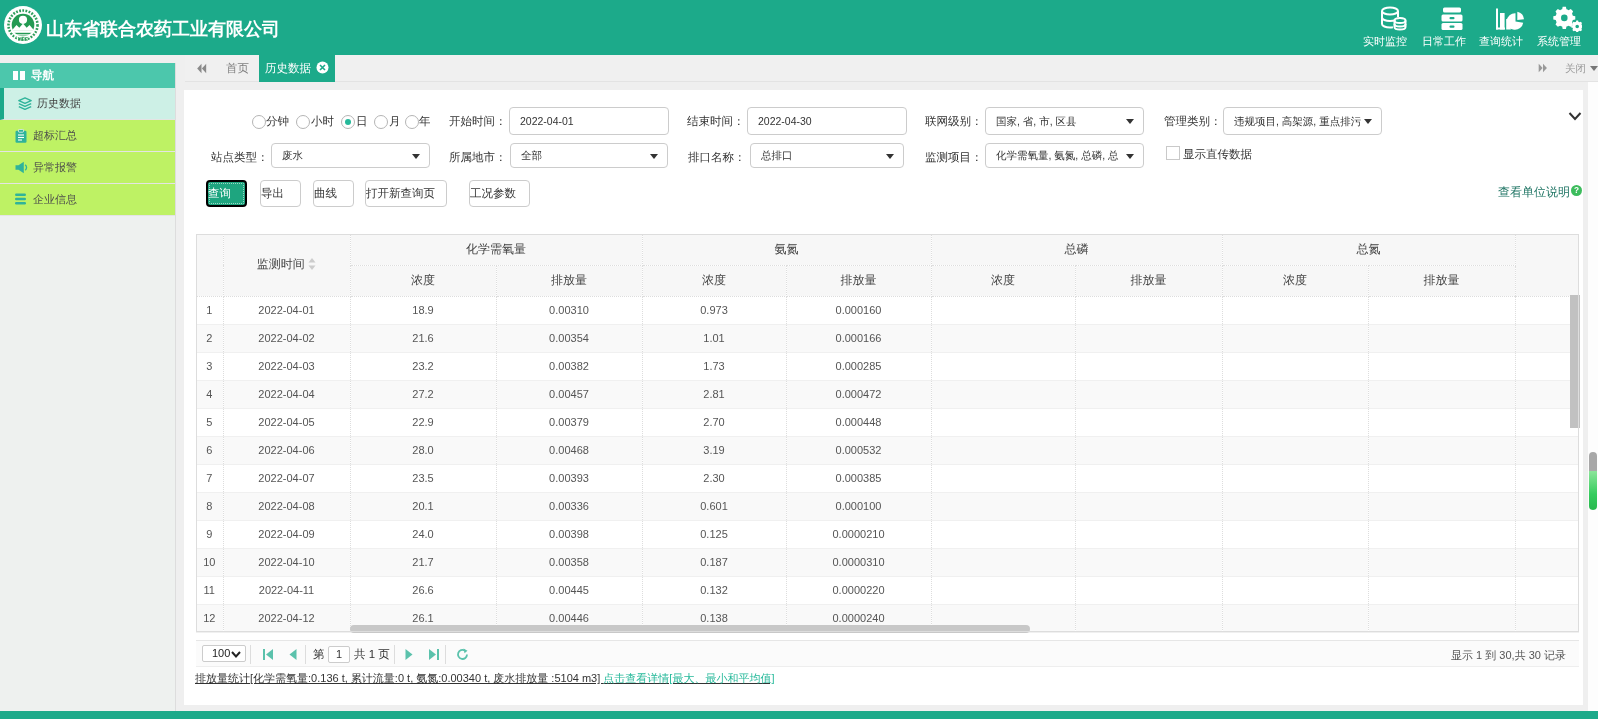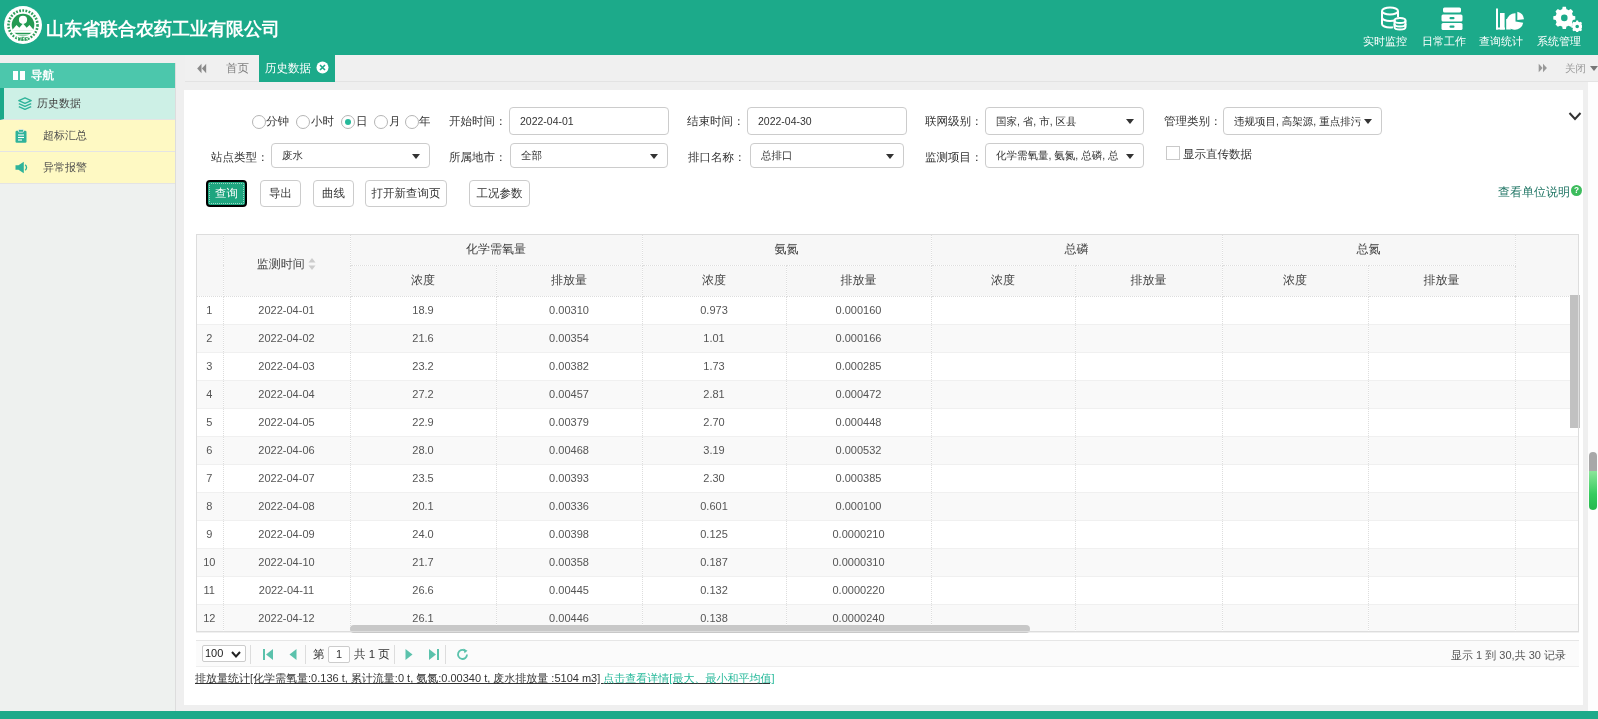--- a/index.html
+++ b/index.html
@@ -12,21 +12,21 @@
 #logo { position:absolute; left:4px; top:6px; width:38px; height:38px; }
 #title { position:absolute; left:46px; top:17px; color:#fff; font-size:18px; font-weight:bold; }
 .hmenu { position:absolute; top:6px; width:60px; color:#fff; }
 .hmenu svg { display:block; margin:0 auto; }
 .hmenu .lbl { font-size:11px; margin-top:2px; white-space:nowrap; }
 
 
 #sidebar { position:absolute; left:0; top:55px; width:176px; height:656px; background:#eef1ef; border-right:1px solid #ddd;margin-top:8px; }
 #navtitle { height:25px; background:#4cc7ac; color:#fff; font-weight:bold; font-size:11.5px; line-height:25px; padding-left:13px; }
 #navtitle .sq { display:inline-block; width:5px; height:9px; background:#fff; margin-right:2px; vertical-align:-1px;}
-.sitem { height:32px; line-height:31px; background:#fef9c3; border-bottom:1px solid #e4e4e4; color:#4c4c4c; font-size:11px; position:relative; padding-left:43px; }
+.sitem { height:32px; line-height:31px; background:#bef264; border-bottom:1px solid #e4e4e4; color:#4c4c4c; font-size:11px; position:relative; padding-left:33px; }
 .sitem svg { position:absolute; left:15px; top:9px; }
 .sitem.sel { background:#cdf0e6; border-left:4px solid #1aa98a; padding-left:33px; color:#444; }
 .sitem.sel svg { left:14px; }
 
 
 #tabbar { position:absolute; left:177px; top:55px; width:1421px; height:27px; background:#f0f0f0; border-bottom:1px solid #e3e3e3;margin-left:8px; }
 #tab-arrow-l { position:absolute; left:11px; top:8px; }
 #tab-home { position:absolute; left:41px; top:6px; color:#808080; }
 #tab-active { position:absolute; left:74px; top:0; width:76px; height:27px; background:#1caa8a; color:#fff; line-height:27px; text-align:center; }
 #tab-arrow-r { position:absolute; right:58px; top:8px; }
@@ -38,21 +38,21 @@
 
 
 .flabel { position:absolute; color:#333; font-size:11.5px; }
 .finput { position:absolute; height:28px; border:1px solid #ccc; border-radius:4px; background:#fff; font-size:10.5px; color:#333; line-height:26px; padding-left:10px; white-space:nowrap; overflow:hidden; }
 .fsel25 { height:25px; line-height:23px; }
 .fselect { padding-right:6px; }
 .fselect .caret { position:absolute; right:9px; top:11px; width:0; height:0; border-left:4.5px solid transparent; border-right:4.5px solid transparent; border-top:5px solid #333; }
 .fsel25 .caret { top:10px; }
 .radio { position:absolute; width:14px; height:14px; border:1px solid #b5b5b5; border-radius:50%; background:#fff; }
 .radio.on::after { content:""; position:absolute; left:3px; top:3px; width:6px; height:6px; border-radius:50%; background:#26b99a; }
-.btn { position:absolute; top:90px; height:27px; border:1px solid #ccc; border-radius:4px; background:#fff; color:#333; font-size:11.5px; text-align:center; line-height:25px; }
+.btn { position:absolute; top:90px; height:27px; border:1px solid #ccc; border-radius:4px; background:#fff; color:#333; font-size:11.5px; text-align:left; line-height:25px; }
 .btn.primary { background:#1ea57f; border:2px solid #000; color:#fff; line-height:23px; outline:1px dotted rgba(255,255,255,.55); outline-offset:-4px; }
 .checkbox { position:absolute; width:14px; height:14px; border:1px solid #c9c9c9; background:#fff; }
 
 
 #dtable { position:absolute; left:12px; top:9px; width:1383px; border-collapse:collapse; table-layout:fixed; }
 #dtable th, #dtable td { border-right:1px dotted #ddd; font-weight:normal; overflow:hidden; white-space:nowrap; }
 #dtable th { background:#f7f7f7; color:#444; text-align:center; border-bottom:1px dotted #ddd; font-size:12px; }
 #dtable td { border-bottom:1px solid #f0f0f0; color:#555; text-align:center; font-size:11px; height:28px; padding:0; }
 #dtable .rnum { text-align:center; color:#555; }
 #dtable tr.even td { background:#f9f9f9; }
@@ -162,20 +162,29 @@
           <path d="M3 8.5 h6"></path>
           <path d="M3 11 h4"></path>
       </g>
     </svg>超标汇总
   </div>
   <div class="sitem">
     <svg width="13" height="13" viewBox="0 0 13 13">
       <path d="M0.5 4.2 h3 L8.8 0.8 V12.2 L3.5 8.8 H0.5 Z" fill="#2fb39a"></path>
       <path d="M10.2 3.8 a3.4 3.4 0 0 1 0 5.4" fill="none" stroke="#2fb39a" stroke-width="1.4"></path>
     </svg>异常报警
+  </div>
+  <div class="sitem">
+    <svg width="11" height="12" viewBox="0 0 11 12">
+      <g stroke="#2fb39a" stroke-width="2.4" stroke-linecap="round">
+        <path d="M1.2 1.8 h8.6"></path>
+          <path d="M1.2 6 h8.6"></path>
+          <path d="M1.2 10.2 h8.6"></path>
+      </g>
+    </svg>企业信息
   </div>
 </div>
 
 <div id="tabbar">
   <svg id="tab-arrow-l" width="11" height="11" viewBox="0 0 14 14">
       <g fill="#8a8a8a">
         <path d="M7 1 L1.5 7 L7 13 Z"></path>
         <path d="M13 1 L7.5 7 L13 13 Z"></path>
       </g>
     </svg>
@@ -436,21 +445,21 @@
           <td></td>
           <td></td>
           <td></td>
           <td></td>
           <td style="border-right:none;"></td>
         </tr>
     </tbody>
   </table>
 
   <div id="pagebar">
-    <div style="position:absolute;left:6px;top:4px;width:44px;height:17px;border:1px solid #ccc;border-radius:2px;background:#fff;font-size:11px;color:#222;line-height:15px;padding-left:2px;">100<svg style="position:absolute;right:4px;top:5px;" width="10" height="7" viewBox="0 0 10 7">
+    <div style="position:absolute;left:6px;top:4px;width:44px;height:17px;border:1px solid #ccc;border-radius:2px;background:#fff;font-size:11px;color:#222;line-height:15px;padding-left:9px;">100<svg style="position:absolute;right:4px;top:5px;" width="10" height="7" viewBox="0 0 10 7">
           <path d="M1 1 L5 5.4 L9 1" fill="none" stroke="#222" stroke-width="2"></path>
         </svg></div>
     <div class="pgsep" style="left:54px;"></div>
     <svg style="position:absolute;left:67px;top:8px;" width="11" height="11" viewBox="0 0 11 11">
         <rect x="0" y="0" width="2" height="11" class="tealarrow"></rect>
         <path d="M10 0 L3 5.5 L10 11 Z" class="tealarrow"></path>
       </svg>
     <svg style="position:absolute;left:93px;top:8px;" width="8" height="11" viewBox="0 0 8 11">
         <path d="M7.5 0 L0.5 5.5 L7.5 11 Z" class="tealarrow"></path>
       </svg>

